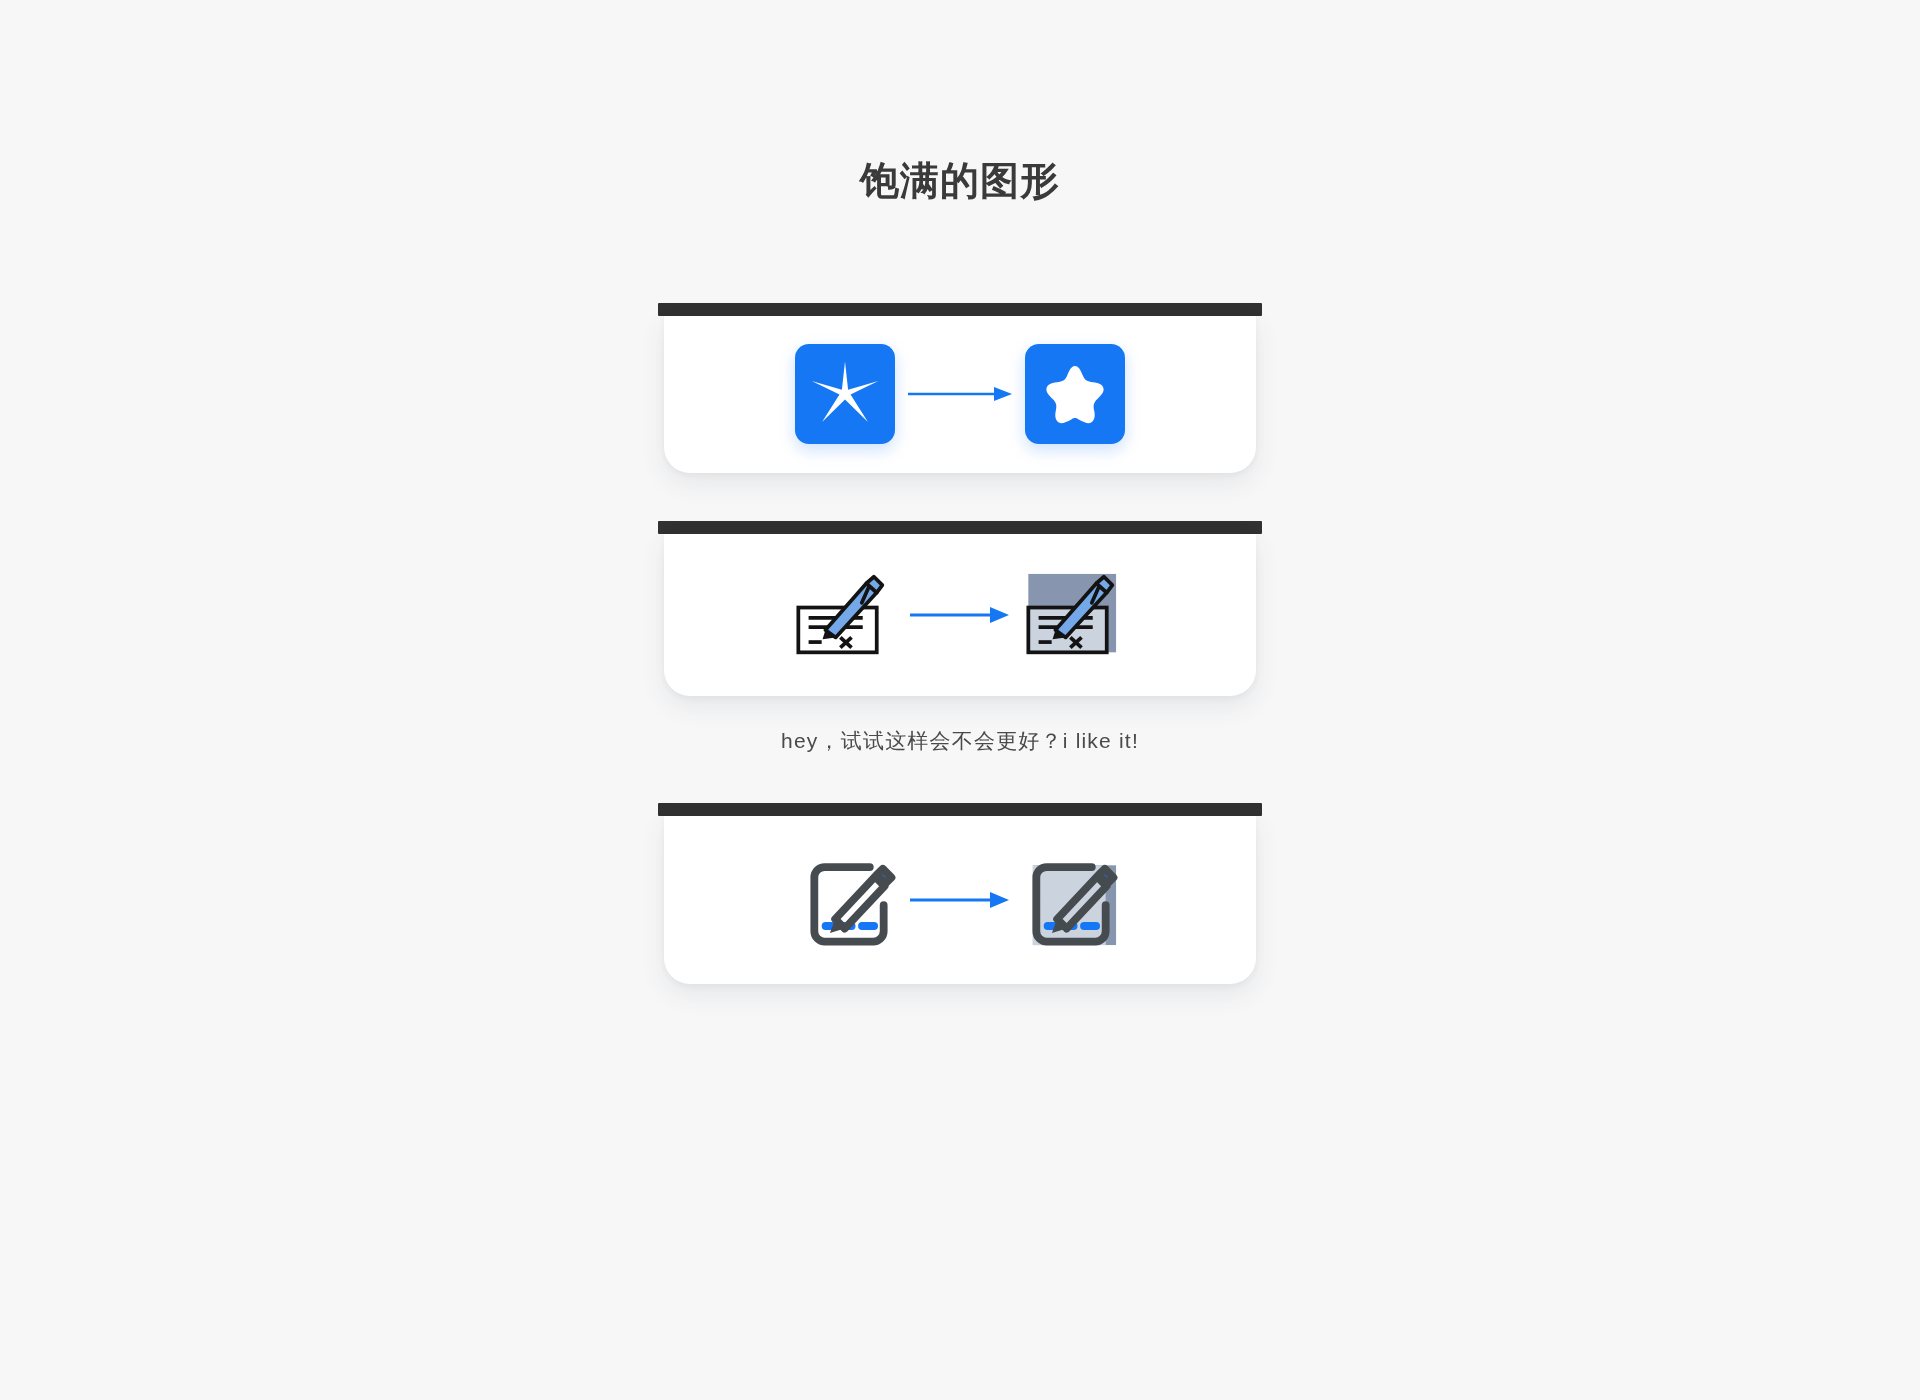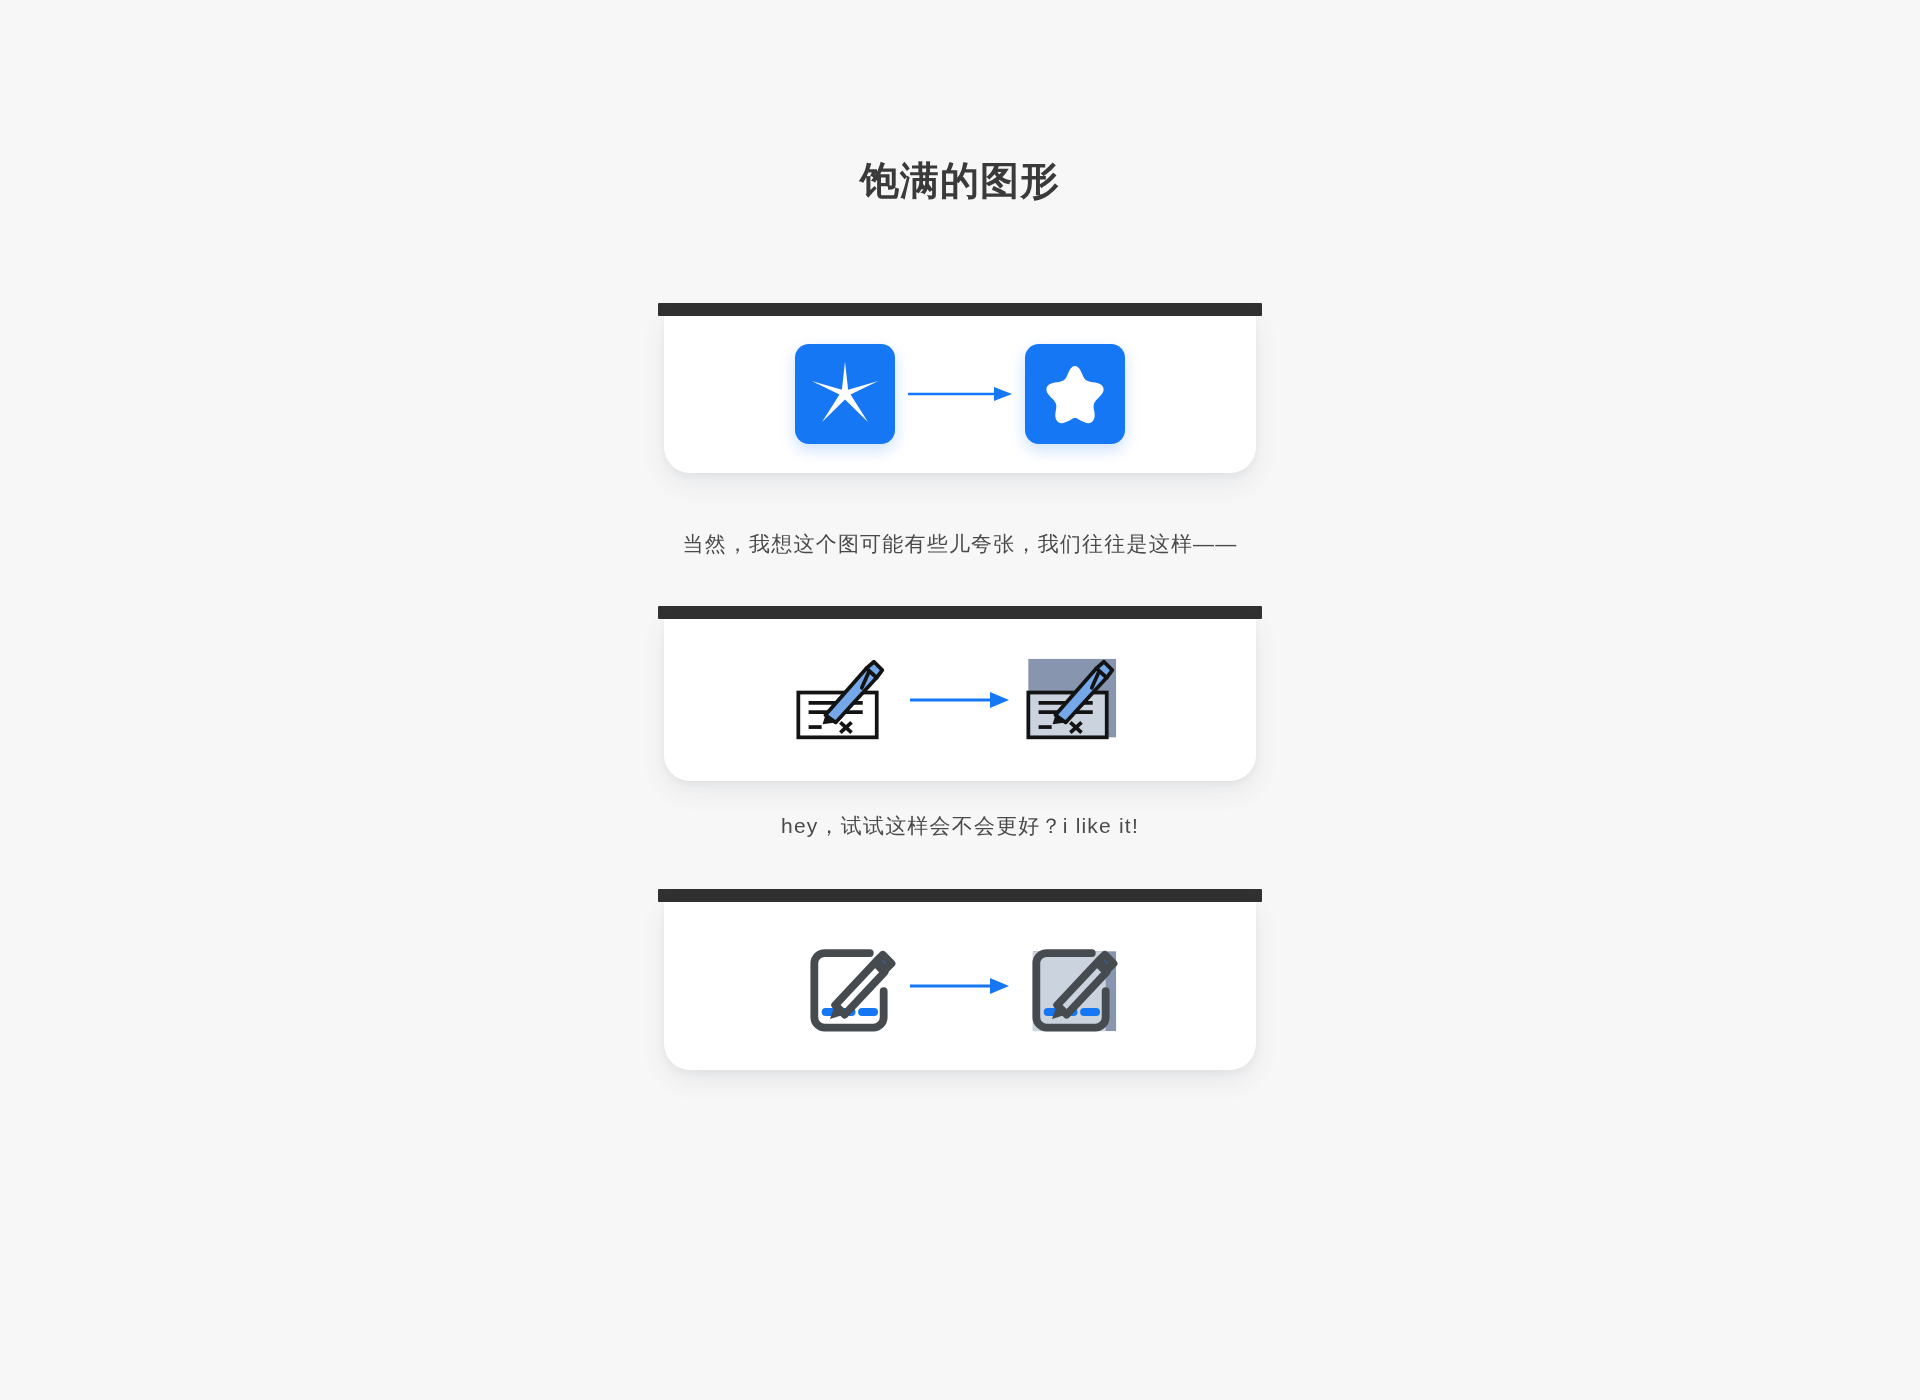--- a/index.html
+++ b/index.html
@@ -176,21 +176,20 @@
                          C41 12 44 5 50 5 Z"></path>
               </svg>
             </span>
           </div>
         </div>
 
       </div>
     </div>
   </div>
 
-  <div class="caption caption-1">当然，我想这个图可能有些儿夸张，我们往往是这样——</div>
 
   <div class="gap-after-caption-1"></div>
 
   <div class="card card-2">
     <div class="card-topbar"></div>
     <div class="card-body">
       <div class="icon-row">
 
         <div class="icon-slot">
           <span>

